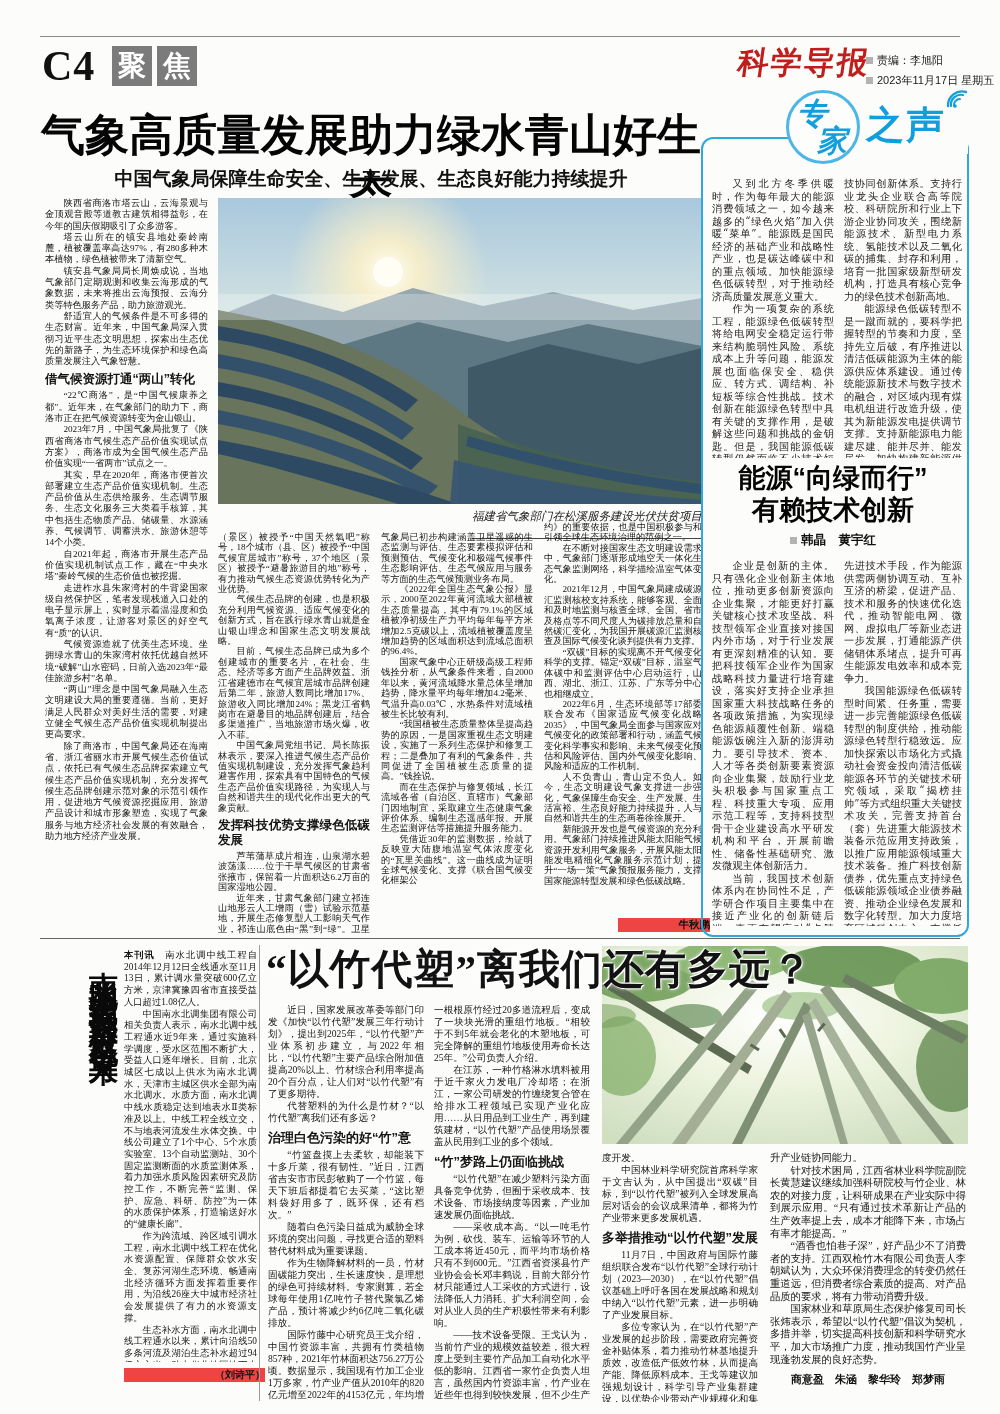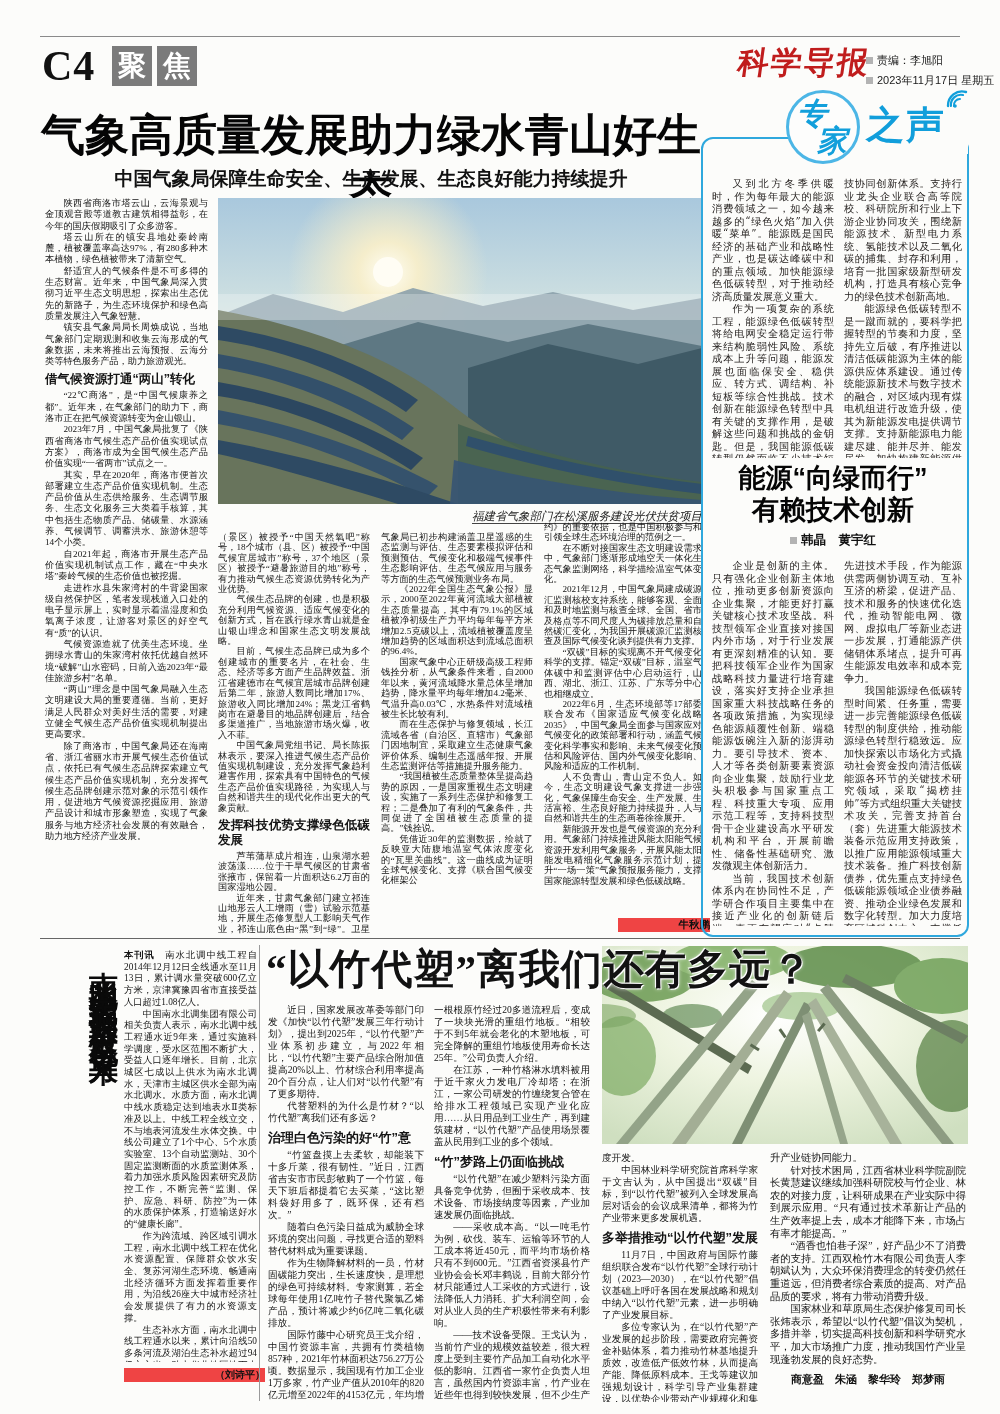--- a/index.html
+++ b/index.html
@@ -35,21 +35,21 @@
   .c1{left:45px;top:198px;width:163px;height:734px;line-height:11.3px;}
   .c2{left:218px;top:532px;width:152px;height:402px;}
   .c3{left:381px;top:532px;width:152px;height:402px;}
   .c4{left:544px;top:522px;width:158px;height:402px;}
   .author-abs{position:absolute;font-weight:bold;background:#ef4444;padding-left:8px;
               font-size:10.5px;}
   .photo{position:absolute;left:218px;top:198px;width:484px;height:306px;}
   .photo svg{display:block;}
   .caption{position:absolute;left:218px;top:509px;width:484px;text-align:right;font-size:11.5px;
            color:#222;font-style:italic;}
-  .caption span{border-bottom:1px solid #444;padding-bottom:1px;}
+  .caption span{border-bottom:1px solid #444;padding-bottom:16px;}
 
   
   .expert-box{position:absolute;left:701px;top:137px;width:264px;height:796px;
               border:2px solid #2fa8dd;border-radius:12px;}
   .logo{position:absolute;left:786px;top:86px;width:186px;height:78px;z-index:4;}
   .logo-mask{position:absolute;left:792px;top:120px;width:176px;height:34px;background:#fcfcfa;}
   .logo-circle{position:absolute;left:0px;top:4px;width:68px;height:68px;border:3px solid #4cb6e6;
                border-radius:50%;background:#fdfdfc;}
   .zj1,.zj2{position:absolute;color:#129fdb;font-weight:bold;font-style:italic;font-size:30px;
             font-family:"Liberation Serif",serif;}
@@ -140,22 +140,22 @@
       <path d="M250,238 C320,258 400,276 484,286 L484,296 C395,286 315,268 248,248 Z" fill="#30506b"></path>
       <path d="M236,262 C310,282 400,296 484,302 L484,306 L232,306 Z" fill="#365473" opacity="0.9"></path>
       <rect y="96" width="484" height="26" fill="#ffffff" opacity="0.25"></rect>
     </svg>
   </div>
   <div class="caption"><span>福建省气象部门在松溪服务建设光伏扶贫项目</span></div>
 
   <div class="col maincol c1">
       <p>陕西省商洛市塔云山，云海景观与金顶观音殿等道教古建筑相得益彰，在今年的国庆假期吸引了众多游客。</p>
       <p>塔云山所在的镇安县地处秦岭南麓，植被覆盖率高达97%，有280多种木本植物，绿色植被带来了清新空气。</p>
+      <p>镇安县气象局局长周焕成说，当地气象部门定期观测和收集云海形成的气象数据，未来将推出云海预报、云海分类等特色服务产品，助力旅游观光。</p>
       <p>舒适宜人的气候条件是不可多得的生态财富。近年来，中国气象局深入贯彻习近平生态文明思想，探索出生态优先的新路子，为生态环境保护和绿色高质量发展注入气象智慧。</p>
-      <p>镇安县气象局局长周焕成说，当地气象部门定期观测和收集云海形成的气象数据，未来将推出云海预报、云海分类等特色服务产品，助力旅游观光。</p>
       <div class="subhead">借气候资源打通“两山”转化</div>
       <p>“22℃商洛”，是“中国气候康养之都”。近年来，在气象部门的助力下，商洛市正在把气候资源转变为金山银山。</p>
       <p>2023年7月，中国气象局批复了《陕西省商洛市气候生态产品价值实现试点方案》，商洛市成为全国气候生态产品价值实现“一省两市”试点之一。</p>
       <p>其实，早在2020年，商洛市便首次部署建立生态产品价值实现机制。生态产品价值从生态供给服务、生态调节服务、生态文化服务三大类着手核算，其中包括生态物质产品、储碳量、水源涵养、气候调节、调蓄洪水、旅游休憩等14个小类。</p>
       <p>自2021年起，商洛市开展生态产品价值实现机制试点工作，藏在“中央水塔”秦岭气候的生态价值也被挖掘。</p>
       <p>走进柞水县朱家湾村的牛背梁国家级自然保护区，笔者发现栈道入口处的电子显示屏上，实时显示着温湿度和负氧离子浓度，让游客对景区的好空气有“质”的认识。</p>
       <p>气候资源造就了优美生态环境。坐拥绿水青山的朱家湾村依托优越自然环境“破解”山水密码，日前入选2023年“最佳旅游乡村”名单。</p>
       <p>“两山”理念是中国气象局融入生态文明建设大局的重要遵循。当前，更好满足人民群众对美好生活的需要，对建立健全气候生态产品价值实现机制提出更高要求。</p>
       <p>除了商洛市，中国气象局还在海南省、浙江省丽水市开展气候生态价值试点，依托已有气候生态品牌探索建立气候生态产品价值实现机制，充分发挥气候生态品牌创建示范对象的示范引领作用，促进地方气候资源挖掘应用、旅游产品设计和城市形象塑造，实现了气象服务与地方经济社会发展的有效融合，助力地方经济产业发展。</p>
     </div>
@@ -165,22 +165,22 @@
       <p>目前，气候生态品牌已成为多个创建城市的重要名片，在社会、生态、经济等多方面产生品牌效益。浙江省建德市在气候宜居城市品牌创建后第二年，旅游人数同比增加17%、旅游收入同比增加24%；黑龙江省鹤岗市在避暑目的地品牌创建后，结合多渠道推广，当地旅游市场火爆，收入不菲。</p>
       <p>中国气象局党组书记、局长陈振林表示，要深入推进气候生态产品价值实现机制建设，充分发挥气象趋利避害作用，探索具有中国特色的气候生态产品价值实现路径，为实现人与自然和谐共生的现代化作出更大的气象贡献。</p>
       <div class="subhead">发挥科技优势支撑绿色低碳发展</div>
       <p>芦苇蒲草成片相连，山泉湖水碧波荡漾……位于干旱气候区的甘肃省张掖市，保留着一片面积达6.2万亩的国家湿地公园。</p>
       <p>近年来，甘肃气象部门建立祁连山地形云人工增雨（雪）试验示范基地，开展生态修复型人工影响天气作业，祁连山底色由“黑”到“绿”。卫星遥感监测结果表明，“十三五”以来，祁连山植被生态质量指数增加了10%至30%。</p>
     </div>
   <div class="col maincol c3">
       <p class="noind">气象局已初步构建涵盖卫星遥感的生态监测与评估、生态要素模拟评估和预测预估、气候变化和极端气候事件生态影响评估、生态气候应用与服务等方面的生态气候预测业务布局。</p>
       <p>《2022年全国生态气象公报》显示，2000至2022年黄河流域大部植被生态质量提高，其中有79.1%的区域植被净初级生产力平均每年每平方米增加2.5克碳以上，流域植被覆盖度呈增加趋势的区域面积达到流域总面积的96.4%。</p>
       <p>国家气象中心正研级高级工程师钱拴分析，从气象条件来看，自2000年以来，黄河流域降水量总体呈增加趋势，降水量平均每年增加4.2毫米、气温升高0.03℃，水热条件对流域植被生长比较有利。</p>
+      <p>“我国植被生态质量整体呈提高趋势的原因，一是国家重视生态文明建设，实施了一系列生态保护和修复工程；二是叠加了有利的气象条件，共同促进了全国植被生态质量的提高。”钱拴说。</p>
       <p>而在生态保护与修复领域，长江流域各省（自治区、直辖市）气象部门因地制宜，采取建立生态健康气象评价体系、编制生态遥感年报、开展生态监测评估等措施提升服务能力。</p>
-      <p>“我国植被生态质量整体呈提高趋势的原因，一是国家重视生态文明建设，实施了一系列生态保护和修复工程；二是叠加了有利的气象条件，共同促进了全国植被生态质量的提高。”钱拴说。</p>
       <p>凭借近30年的监测数据，绘就了反映亚大陆腹地温室气体浓度变化的“瓦里关曲线”。这一曲线成为证明全球气候变化、支撑《联合国气候变化框架公</p>
     </div>
   <div class="col maincol c4">
       <p class="noind">约》的重要依据，也是中国积极参与和引领全球生态环境治理的范例之一。</p>
       <p>在不断对接国家生态文明建设需求中，气象部门逐渐形成地空天一体化生态气象监测网络，科学描绘温室气体变化。</p>
       <p>2021年12月，中国气象局建成碳源汇监测核校支持系统，能够客观、全面和及时地监测与核查全球、全国、省市及格点等不同尺度人为碳排放总量和自然碳汇变化，为我国开展碳源汇监测核查及国际气候变化谈判提供有力支撑。</p>
       <p>“双碳”目标的实现离不开气候变化科学的支撑。锚定“双碳”目标，温室气体碳中和监测评估中心启动运行，山西、湖北、浙江、江苏、广东等分中心也相继成立。</p>
       <p>2022年6月，生态环境部等17部委联合发布《国家适应气候变化战略2035》，中国气象局全面参与国家应对气候变化的政策部署和行动，涵盖气候变化科学事实和影响、未来气候变化预估和风险评估、国内外气候变化影响、风险和适应的工作机制。</p>
       <p>人不负青山，青山定不负人。如今，生态文明建设气象支撑进一步强化，气象保障生命安全、生产发展、生活富裕、生态良好能力持续提升，人与自然和谐共生的生态画卷徐徐展开。</p>
       <p>新能源开发也是气候资源的充分利用。气象部门持续推进风能太阳能气候资源开发利用气象服务，开展风能太阳能发电精细化气象服务示范计划，提升“一场一策”气象预报服务能力，支撑国家能源转型发展和绿色低碳战略。</p>

